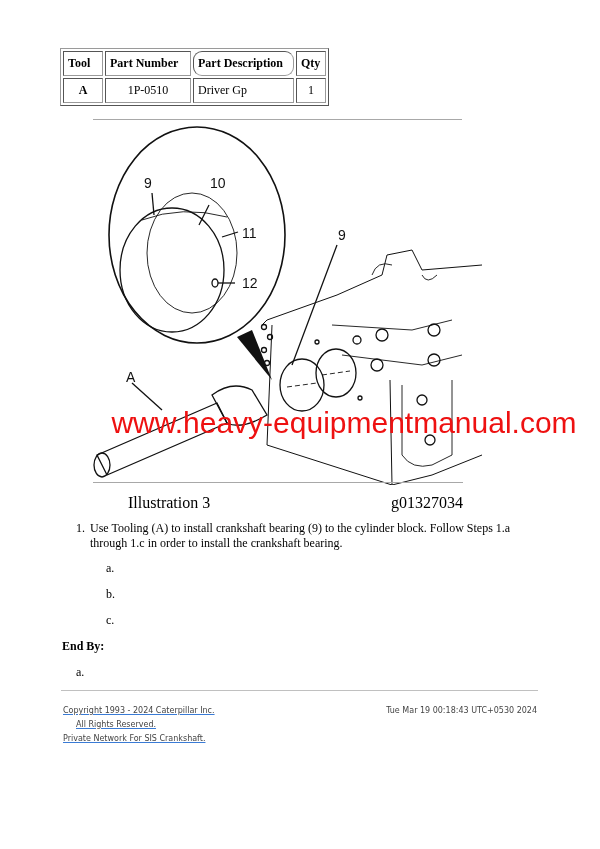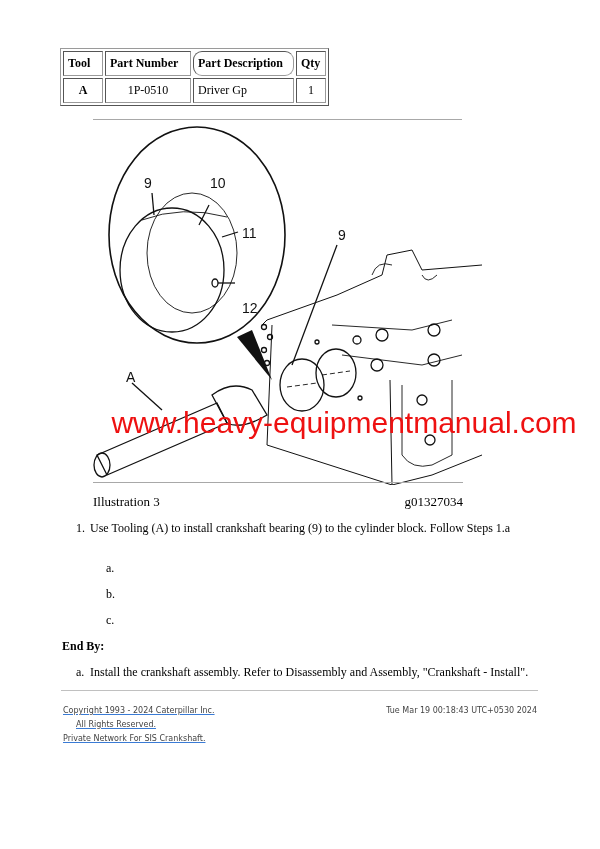--- a/index.html
+++ b/index.html
@@ -30,21 +30,21 @@
     
     .illustration { position: absolute; left: 92px; top: 125px; width: 390px; height: 360px; }
     .callout { position: absolute; font-family: "Liberation Sans", "DejaVu Sans", sans-serif; font-size: 14px; color: #111; }
 
     .watermark {
       position: absolute; left: 0; top: 406px; width: 600px; text-align: center;
       font-family: "Liberation Sans", "DejaVu Sans", sans-serif;
       font-size: 30px; color: #ee1111; letter-spacing: 0px; white-space: nowrap; margin-left: 44px;
     }
 
-    .caption { position: absolute; font-size: 13px; top: 494px; }
+    .caption { position: absolute; font-size: 16px; top: 494px; margin-left: 35px; }
 
     .step { position: absolute; font-size: 12px; line-height: 15px; }
     .step .num { position: absolute; left: 0; }
     .endby { position: absolute; left: 62px; top: 639px; font-weight: bold; font-size: 12px; }
 
     .footer-link {
       position: absolute; left: 63px; font-family: "DejaVu Sans", "Liberation Sans", sans-serif;
       font-size: 8px; color: #444; text-decoration: underline; text-decoration-color: #3a7bd5;
     }
     .footer-ts {
@@ -126,53 +126,53 @@
       <circle cx="178" cy="212" r="2.5"></circle>
       <circle cx="172" cy="225" r="2.5"></circle>
       <circle cx="175" cy="238" r="2.5"></circle>
       <circle cx="225" cy="217" r="2"></circle>
       <circle cx="268" cy="273" r="2"></circle>
     </g>
   </svg>
   <span class="callout" style="left:52px; top:50px;">9</span>
   <span class="callout" style="left:118px; top:50px;">10</span>
   <span class="callout" style="left:150px; top:100px;">11</span>
-  <span class="callout" style="left:150px; top:150px;margin-top:25px;">12</span>
+  <span class="callout" style="left:150px; top:150px;">12</span>
   <span class="callout" style="left:246px; top:102px;">9</span>
   <span class="callout" style="left:34px; top:244px;">A</span>
 </div>
 
 <div class="watermark">www.heavy-equipmentmanual.com</div>
 
 <div class="hr" style="left:93px; top:482px; width:370px;"></div>
 
 <span class="caption" style="left:93px;">Illustration 3</span>
 <span class="caption" style="right:137px;">g01327034</span>
 
 <div class="step" style="left:76px; top:521px; width:480px;">
   <span class="num">1.</span>
   <div style="padding-left:14px;">
     <div>Use Tooling (A) to install crankshaft bearing (9) to the cylinder block. Follow Steps 1.a</div>
+    <div>through 1.c in order to install the crankshaft bearing.</div>
   </div>
 </div>
 
 <div class="step" style="left:106px; top:561px; width:470px;">
   <span class="num">a.</span>
 </div>
 <div class="step" style="left:106px; top:587px; width:470px;">
   <span class="num">b.</span>
 </div>
 <div class="step" style="left:106px; top:613px; width:470px;">
   <span class="num">c.</span>
 </div>
 
 <div class="endby">End By:</div>
 <div class="step" style="left:76px; top:665px; width:500px;">
   <span class="num">a.</span>
-  <span style="padding-left:14px;">Install the crankshaft assembly. Refer to Disassembly and Assembly, "Crankshaft - Install".</span>
 </div>
 
 <div class="hr" style="left:61px; top:690px; width:477px; background:#c0c0c0;"></div>
 
 <a class="footer-link" style="top:706px;">Copyright 1993 - 2024 Caterpillar Inc.</a>
 <a class="footer-link" style="top:720px;margin-left:13px;">All Rights Reserved.</a>
 <a class="footer-link" style="top:734px;">Private Network For SIS Crankshaft.</a>
 <span class="footer-ts">Tue Mar 19 00:18:43 UTC+0530 2024</span>
 
 </body></html>

